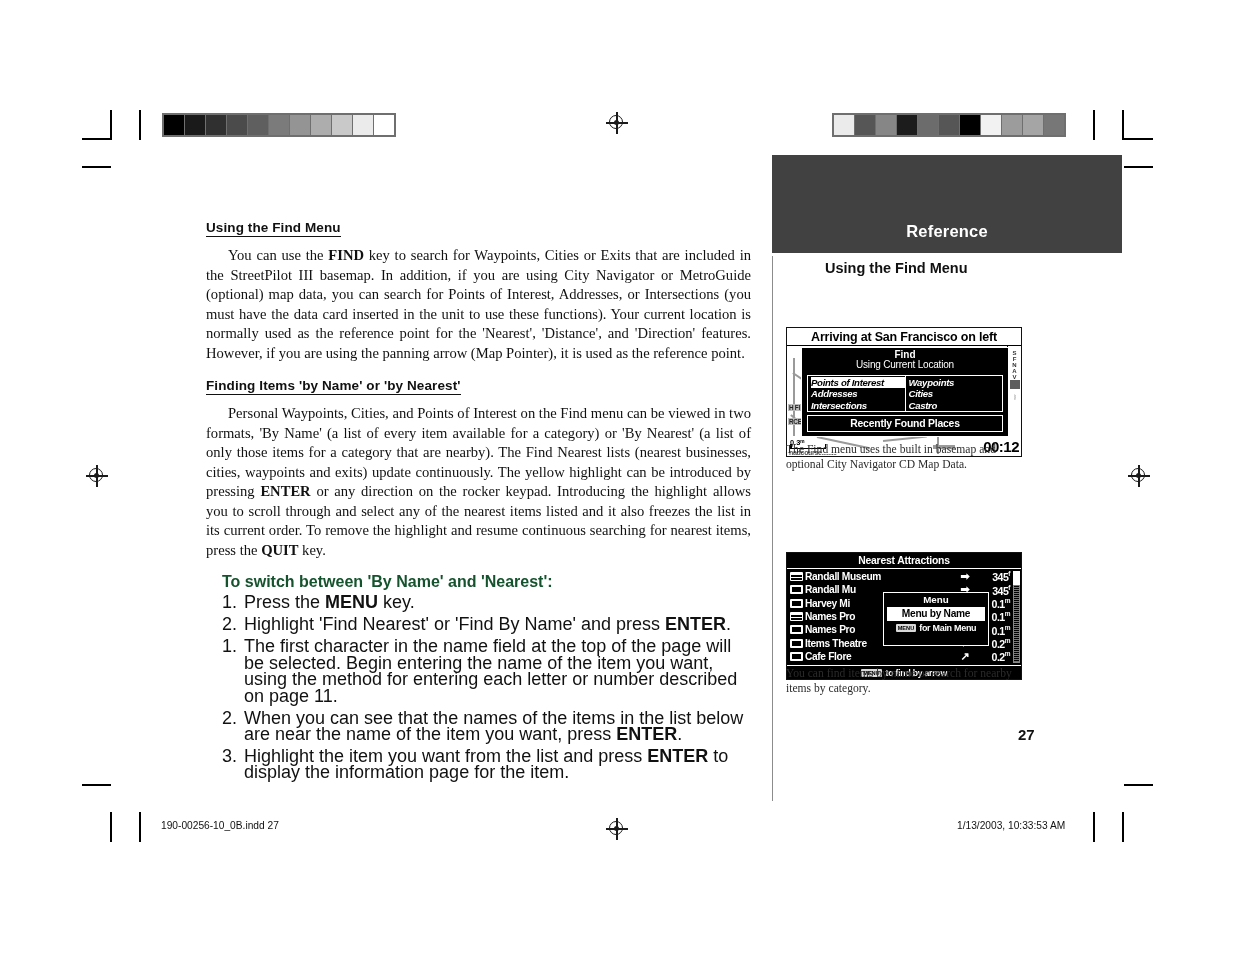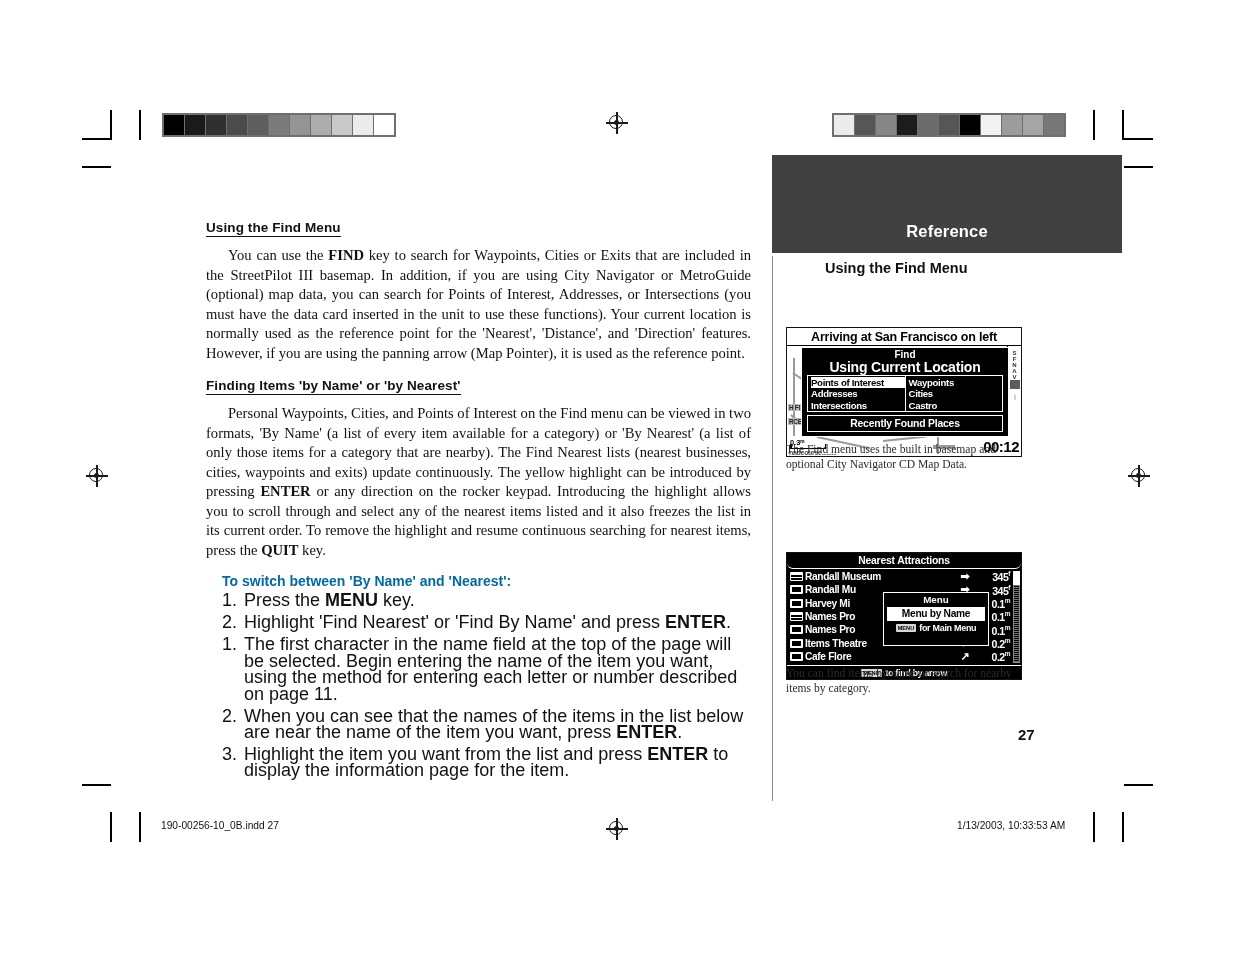--- a/index.html
+++ b/index.html
@@ -37,21 +37,21 @@
   }
   .headwrap{margin:0 0 5px 0;}
   p.body{
     font-family:"Liberation Serif",serif;
     font-size:14.6px;line-height:19.5px;color:#111;
     margin:0 0 13px 0;text-indent:22px;text-align:justify;
   }
   p.body b{font-weight:bold;}
   h3.subhead{
     font-family:"Liberation Sans",sans-serif;
-    font-size:14px;font-weight:bold;color:#0369a1;
+    font-size:16px;font-weight:bold;color:#14532d;
     margin:2px 0 3px 16px;
   }
   ol.steps{margin:0 0 6px 0;padding:0;list-style:none;counter-reset:st;}
   ol.steps li{
     font-family:"Liberation Sans",sans-serif;
     font-size:18px;line-height:16.6px;color:#111;
     margin:0 0 5px 0;padding-left:38px;position:relative;counter-increment:st;
   }
   ol.steps li:before{
     content:counter(st) ".";
@@ -96,24 +96,24 @@
     border-bottom:1.5px solid #000;box-sizing:border-box;
     display:flex;align-items:center;justify-content:center;
     font-size:12.5px;font-weight:bold;color:#000;letter-spacing:-0.2px;
   }
   #g1dialog{
     position:absolute;left:14px;top:19px;width:208px;height:90px;background:#000;
     border:1.5px solid #fff;box-sizing:border-box;
   }
   .g1t{text-align:center;color:#fff;}
   #g1-find{font-size:10px;font-weight:bold;margin-top:1px;}
-  #g1-sub{font-size:14px;font-weight:bold;margin-top:-1px;letter-spacing:-0.2px;}
+  #g1-sub{font-size:10px;font-weight:normal;margin-top:-1px;letter-spacing:-0.2px;}
   #g1grid{position:absolute;left:5px;top:27px;width:196px;height:37px;
     border:1.2px solid #fff;box-sizing:border-box;display:flex;}
-  #g1grid .col{flex:1;padding:1px 0 0 3px;box-sizing:border-box;}
+  #g1grid .col{flex:1;padding:1px 0 0 3px;box-sizing:border-box;font-style:italic;}
   #g1grid .col.left{border-right:1.2px solid #fff;}
   #g1grid .cell{font-size:9.6px;font-weight:bold;color:#fff;line-height:11.4px;letter-spacing:-0.3px;white-space:nowrap;}
   #g1grid .cell.sel{background:#fff;color:#000;}
   #g1rfp{position:absolute;left:5px;top:67px;width:196px;height:17px;
     border:1.2px solid #fff;box-sizing:border-box;
     display:flex;align-items:center;justify-content:center;
     font-size:10.4px;font-weight:bold;color:#fff;letter-spacing:-0.2px;}
   #g1bottom{position:absolute;left:0;bottom:0;width:100%;height:21px;}
   #g1scale{position:absolute;left:3px;bottom:9px;font-size:7.4px;font-weight:bold;color:#000;}
   #g1scalebar{position:absolute;left:3px;bottom:7px;width:36px;height:1.5px;background:#000;}
@@ -129,21 +129,21 @@
   #g1railglyph{position:absolute;right:1px;top:66px;width:10px;font-size:7px;color:#222;text-align:center;}
   #g1compass{position:absolute;right:44px;bottom:2px;width:15px;height:15px;background:#fff;border:1px solid #000;box-sizing:border-box;
      display:flex;align-items:center;justify-content:center;font-size:8px;color:#000;}
   #g1dash{position:absolute;right:66px;bottom:7px;width:22px;height:4px;background:#9b9b9b;}
 
   
   #gps2{left:786px;top:530px;width:236px;height:128px;}
   #g2title{position:absolute;left:0;top:0;width:100%;height:16px;
     display:flex;align-items:center;justify-content:center;
     font-size:10.4px;font-weight:bold;color:#fff;letter-spacing:-0.2px;
-    border-bottom:1px solid #fff;box-sizing:border-box;border-radius:6px;}
+    border-bottom:1px solid #fff;box-sizing:border-box;}
   #g2list{position:absolute;left:0;top:17px;right:9px;}
   .g2row{height:13.3px;display:flex;align-items:center;color:#fff;font-size:10.2px;font-weight:bold;letter-spacing:-0.35px;white-space:nowrap;}
   .g2ico{width:13px;min-width:13px;height:9px;margin:0 2px 0 3px;background:#fff;position:relative;border-radius:1px;}
   .g2ico.b:after{content:"";position:absolute;left:2px;top:2px;width:9px;height:5px;background:#000;}
   .g2ico.m:after{content:"";position:absolute;left:1px;top:3px;width:11px;height:1.5px;background:#000;
      box-shadow:0 3px 0 0 #000;}
   .g2name{flex:1;overflow:hidden;}
   .g2arrow{width:18px;min-width:18px;text-align:center;font-size:11px;}
   .g2dist{width:36px;min-width:36px;text-align:right;font-size:10.6px;padding-right:2px;letter-spacing:-0.5px;}
   .g2dist sup{font-size:6.5px;vertical-align:super;}

